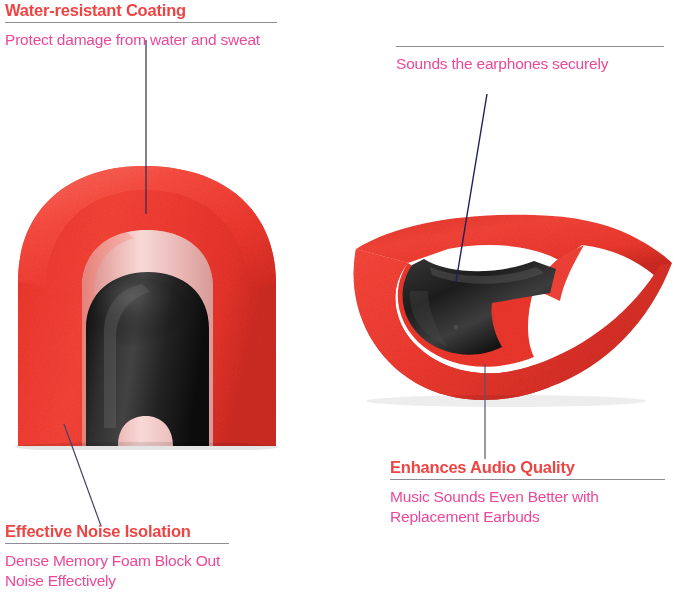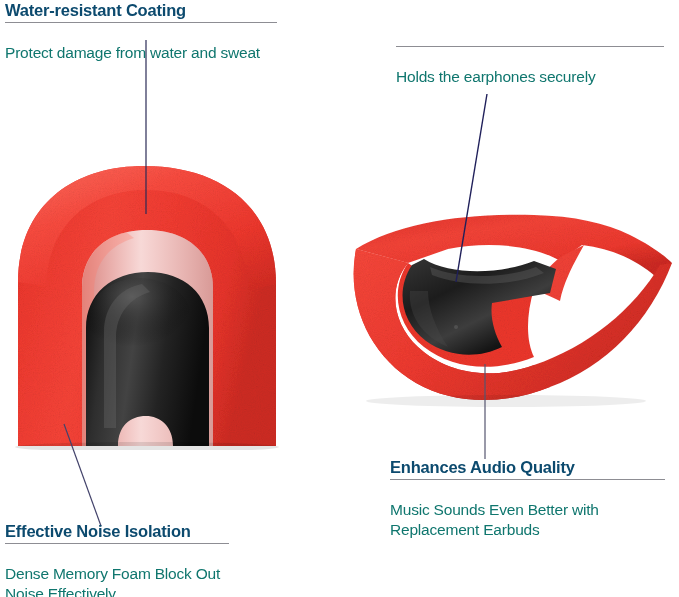--- a/index.html
+++ b/index.html
@@ -14,37 +14,37 @@
     background: #ffffff;
     font-family: "Liberation Sans", sans-serif;
     overflow: hidden;
   }
 
   
   .callout { position: absolute; }
   .callout .title {
     font-size: 16.5px;
     font-weight: bold;
-    color: #0c4a6e;
+    color: #ef4444;
     letter-spacing: -0.2px;
     white-space: nowrap;
     line-height: 19px;
   }
   .callout .rule {
     height: 1px;
     background: #8d8d93;
     margin-top: 2px;
   }
   .callout .desc {
     font-size: 15.5px;
     font-weight: normal;
-    color: #0f766e;
+    color: #ec4899;
     letter-spacing: -0.2px;
     line-height: 20px;
-    margin-top: 20px;
+    margin-top: 7px;
     white-space: pre-line;
   }
 
   #cal-water  { left: 5px;   top: 1px;  width: 272px; }
   #cal-core   { left: 396px; top: 44px; width: 268px; }
   #cal-noise  { left: 5px;   top: 522px; width: 224px; }
   #cal-audio  { left: 390px; top: 458px; width: 275px; }
 
   
   #leaders {
@@ -285,21 +285,21 @@
   </svg>
 
   <div class="callout" id="cal-water">
     <div class="title">Water-resistant Coating</div>
     <div class="rule"></div>
     <div class="desc">Protect damage  from water and sweat</div>
   </div>
 
   <div class="callout" id="cal-core">
     <div class="rule"></div>
-    <div class="desc">Holds the earphones securely</div>
+    <div class="desc">Sounds the earphones securely</div>
   </div>
 
   <div class="callout" id="cal-audio">
     <div class="title">Enhances Audio Quality</div>
     <div class="rule"></div>
     <div class="desc">Music Sounds Even Better with
 Replacement Earbuds</div>
   </div>
 
   <div class="callout" id="cal-noise">

